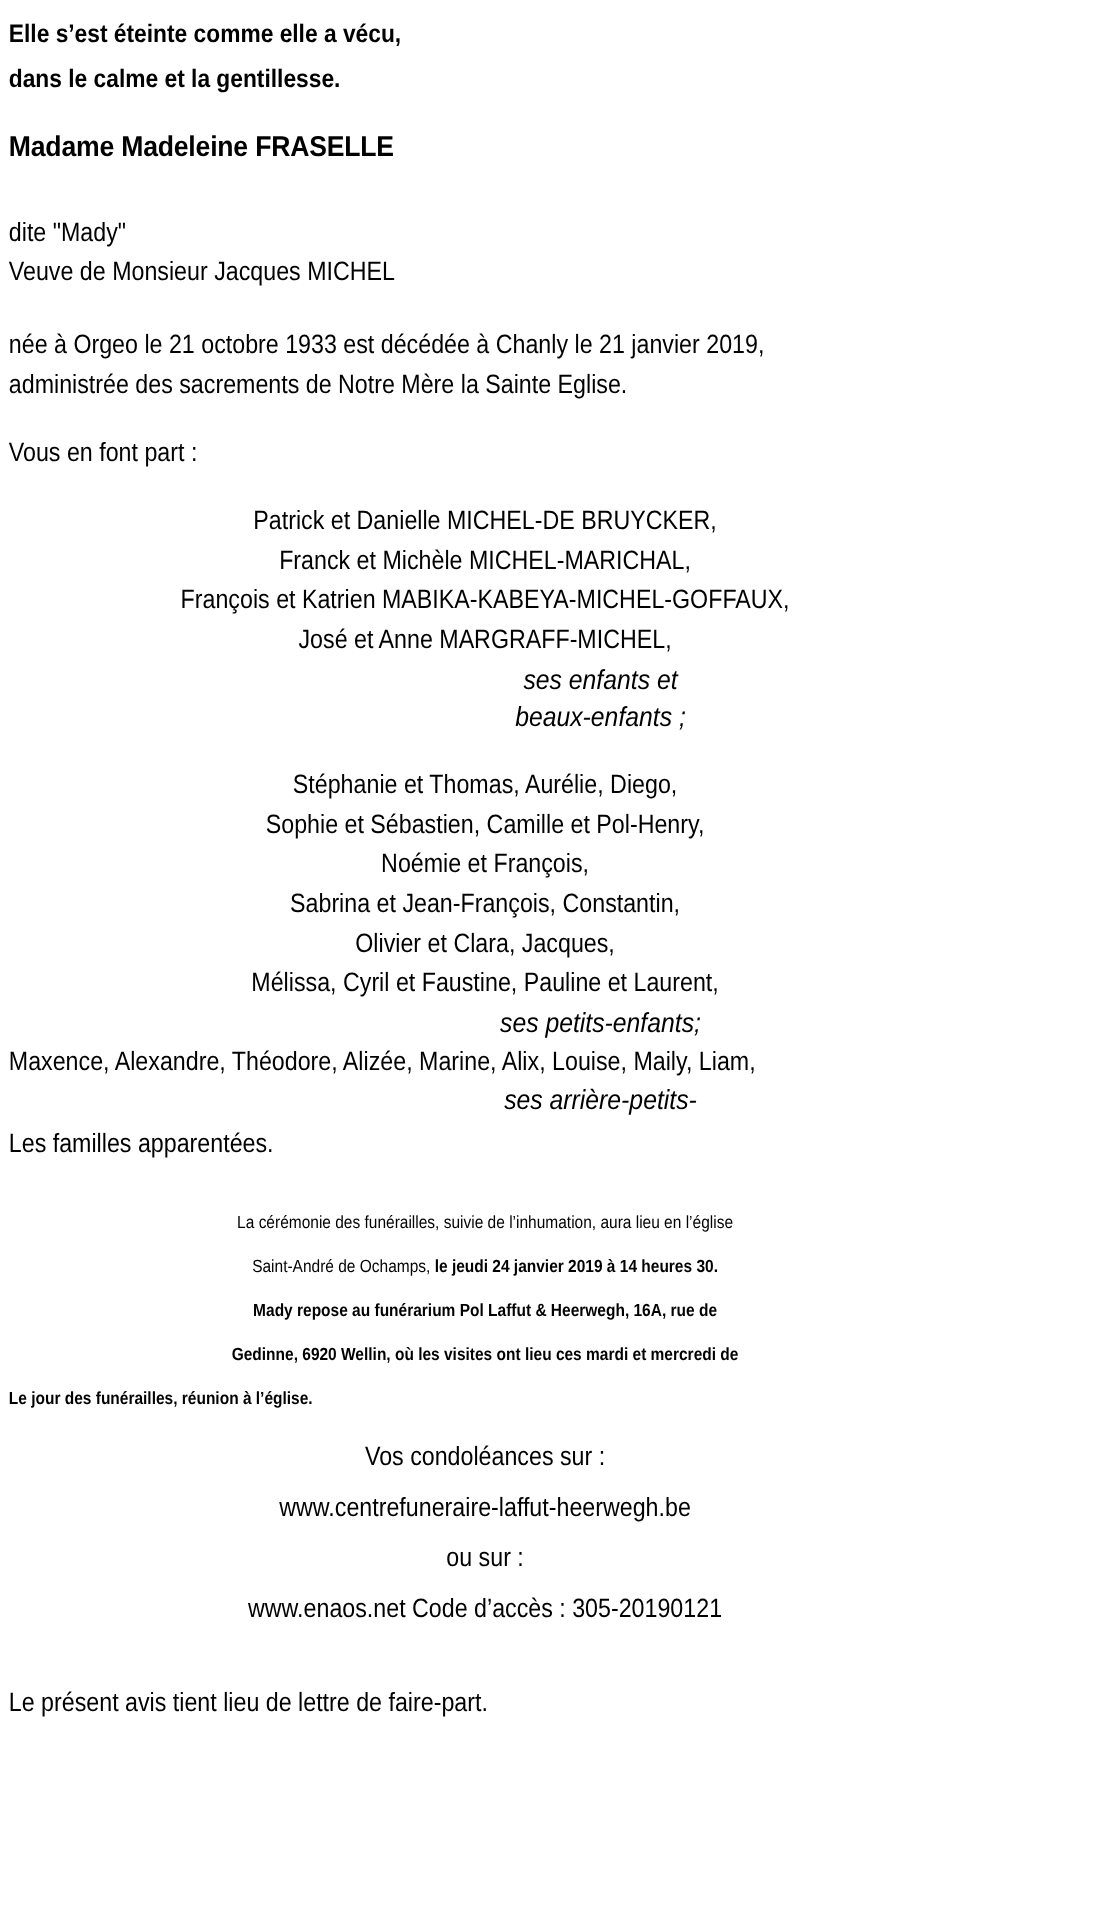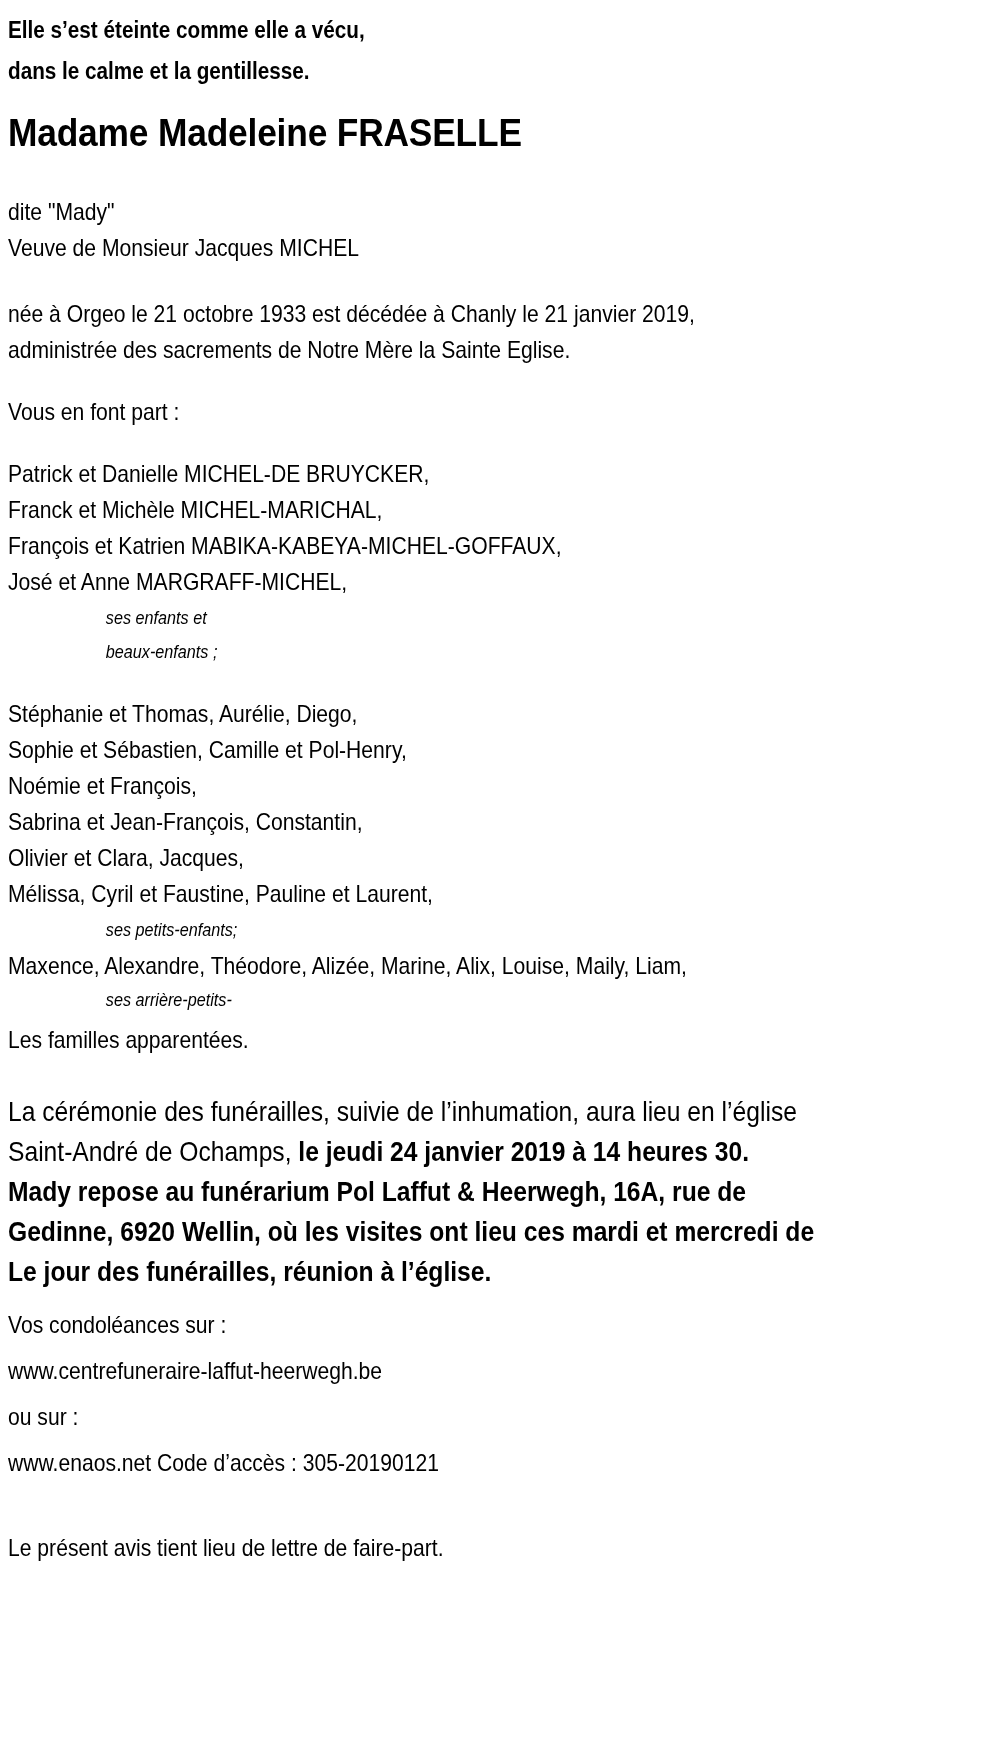--- a/index.html
+++ b/index.html
@@ -40,60 +40,61 @@
   .lead {
     font-size: 23px;
     font-weight: bold;
     line-height: 41px;
     letter-spacing: 0px;
   }
   .lead .cond { transform: scaleX(0.9); }
   .spacer-md { height: 30px; }
 
   .name-heading {
-    font-size: 38px;
+    font-size: 26px;
     font-weight: bold;
     line-height: 46px;
     margin-top: 18px;
     margin-bottom: 8px;
     letter-spacing: -0.2px;
   }
   .name-heading .cond { transform: scaleX(0.93); }
 
   .body-line {
     font-size: 24px;
     line-height: 36px;
     font-weight: normal;
   }
 
   .block {
     margin: 0;
     padding: 0;
+    text-align: center;
   }
 
   .para-gap { margin-top: 26px; }
   .para-gap-lg { margin-top: 34px; }
 
   .caption {
     font-style: italic;
-    font-size: 18px;
+    font-size: 25px;
     line-height: 36px;
-    text-align: left;
+    text-align: center;
     padding-right: 6px;
   }
   .caption .cond-r { transform: scaleX(0.9); }
 
   .caption-tight {
     margin-top: -2px;
   }
 
   .bold { font-weight: bold; }
 
   .details-line {
-    font-size: 28px;
+    font-size: 16px;
     line-height: 40px;
   }
   .details-line.b { font-weight: bold; }
 
   .contact-line {
     font-size: 24px;
     line-height: 46px;
   }
 
   .footer-line {

